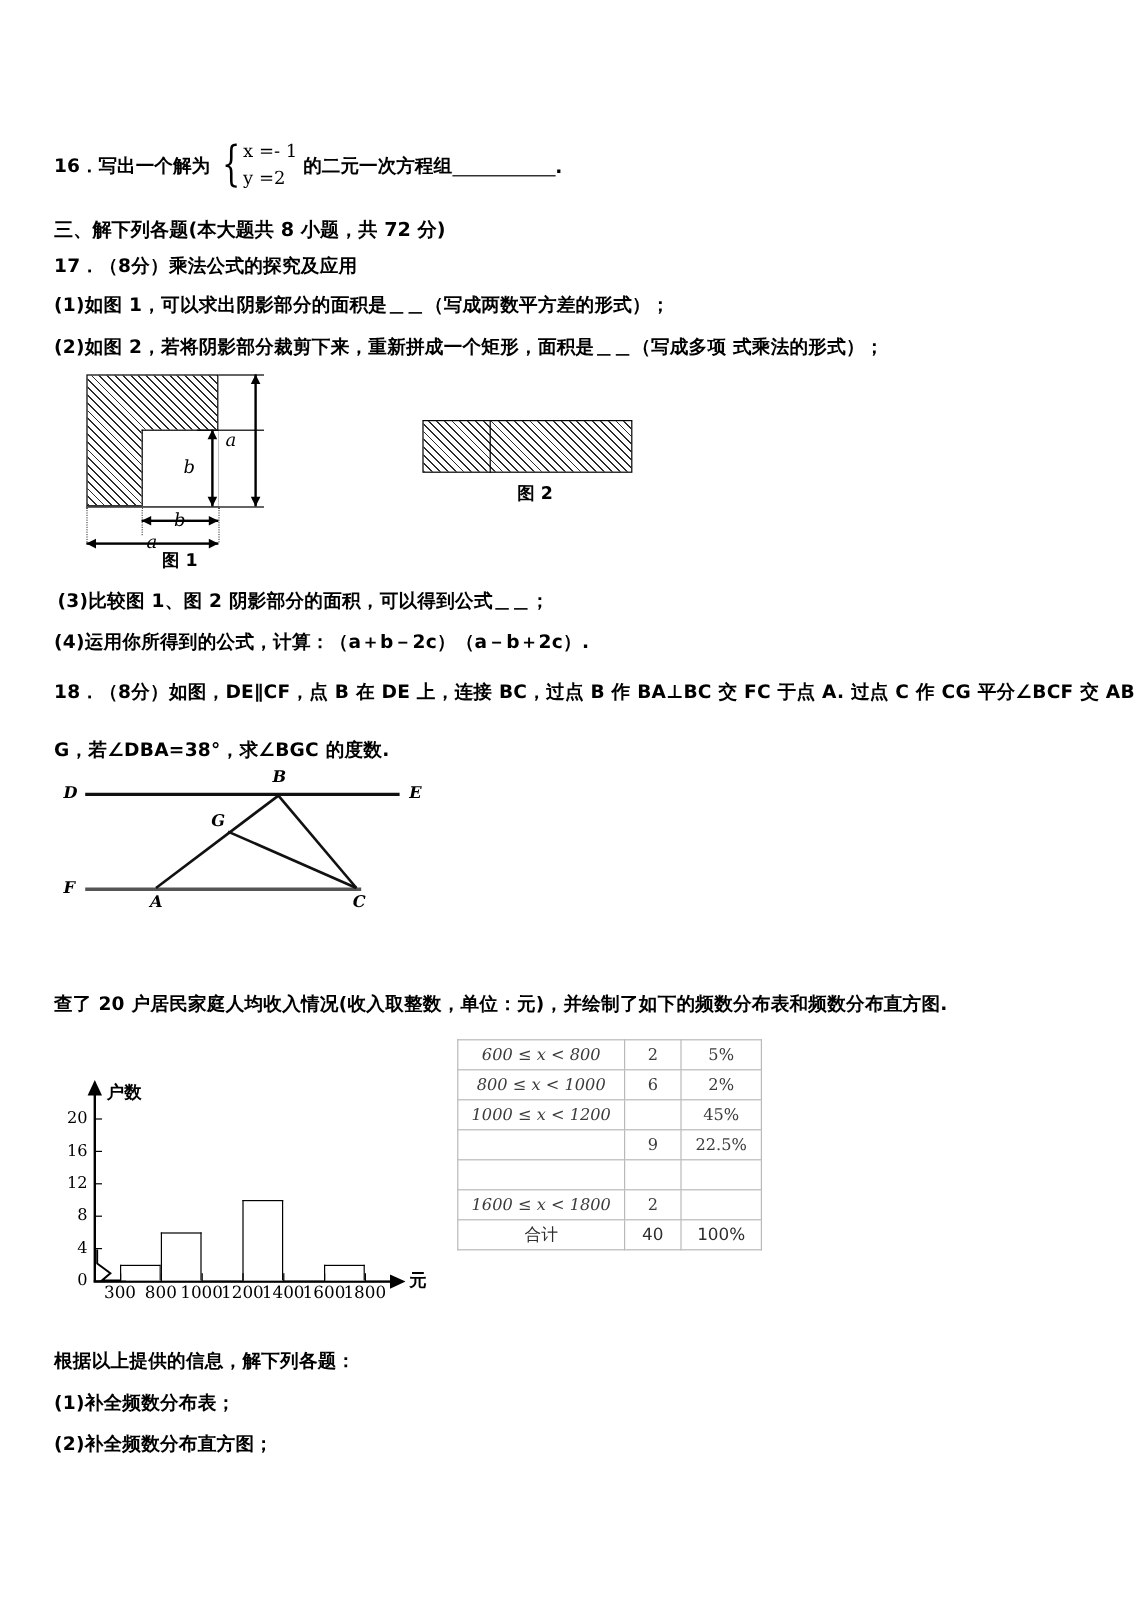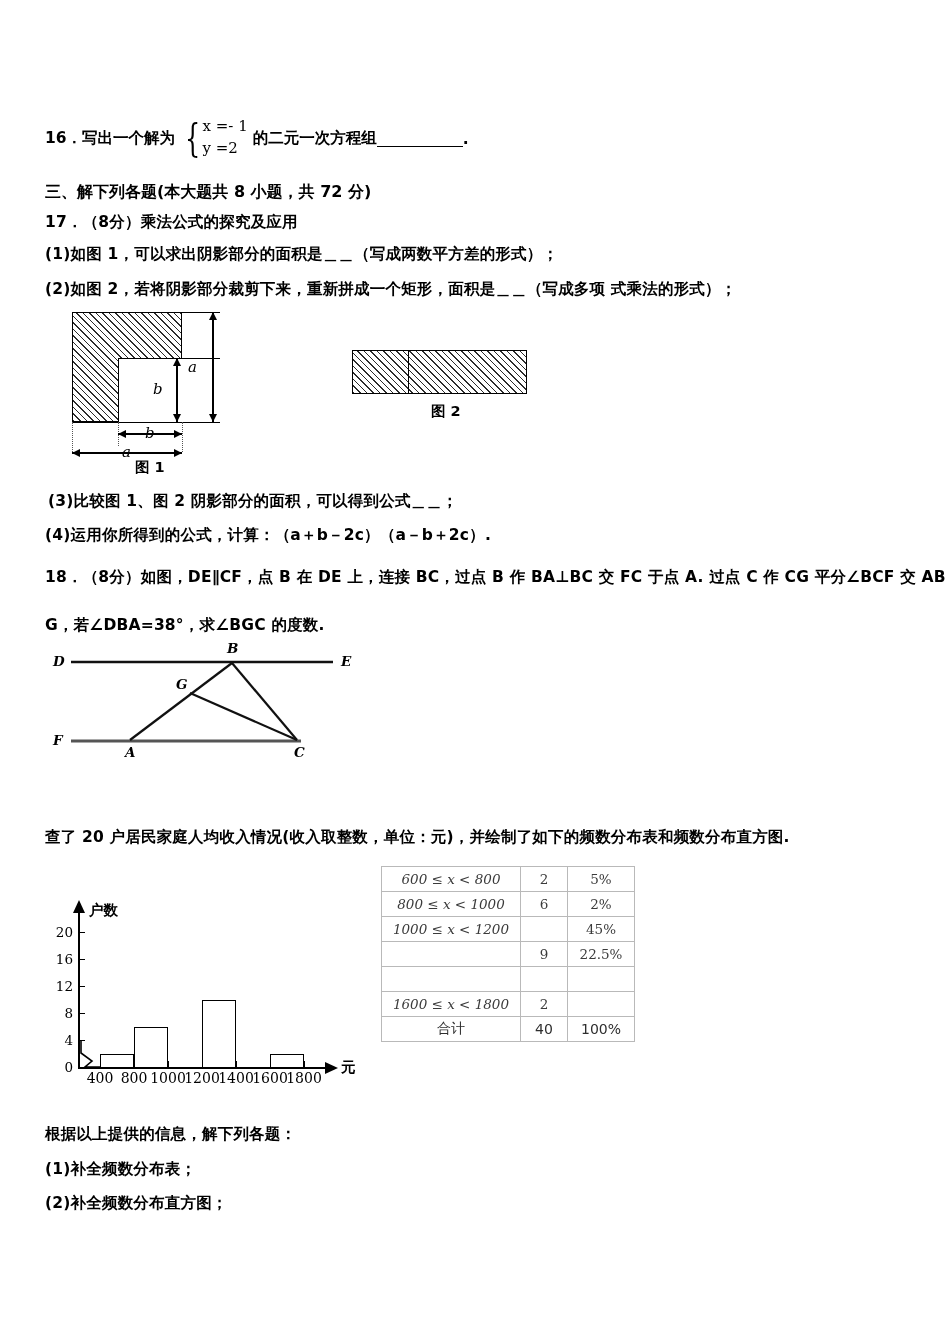--- a/index.html
+++ b/index.html
@@ -395,21 +395,21 @@
     <div class="bar" style="left:225px; top:155.5px; width:34px; height:13.5px;"></div>
 
     <div class="axis-line" style="left:55px; top:163px; width:1.3px; height:7px;"></div>
     <div class="axis-line" style="left:89px; top:163px; width:1.3px; height:7px;"></div>
     <div class="axis-line" style="left:123px; top:163px; width:1.3px; height:7px;"></div>
     <div class="axis-line" style="left:157px; top:163px; width:1.3px; height:7px;"></div>
     <div class="axis-line" style="left:191px; top:163px; width:1.3px; height:7px;"></div>
     <div class="axis-line" style="left:225px; top:163px; width:1.3px; height:7px;"></div>
     <div class="axis-line" style="left:259px; top:163px; width:1.3px; height:7px;"></div>
 
-    <div class="xlab" style="left:35px; top:172px; width:40px;">400</div>
+    <div class="xlab" style="left:35px; top:172px; width:40px;">300</div>
     <div class="xlab" style="left:69px; top:172px; width:40px;">800</div>
     <div class="xlab" style="left:101px; top:172px; width:44px;">1000</div>
     <div class="xlab" style="left:135px; top:172px; width:44px;">1200</div>
     <div class="xlab" style="left:169px; top:172px; width:44px;">1400</div>
     <div class="xlab" style="left:203px; top:172px; width:44px;">1600</div>
     <div class="xlab" style="left:237px; top:172px; width:44px;">1800</div>
   </div>
 
   <table class="freq-table">
     <tbody>

